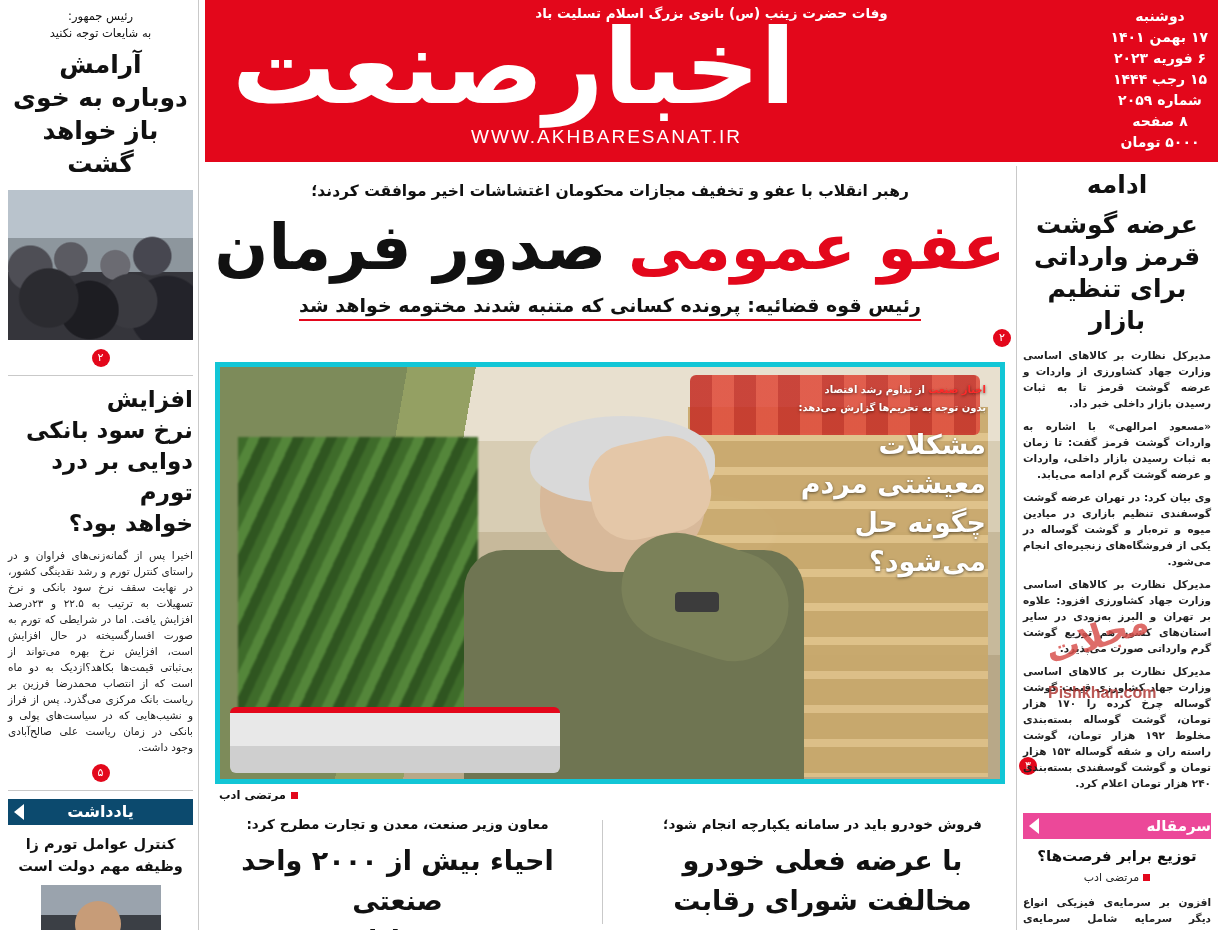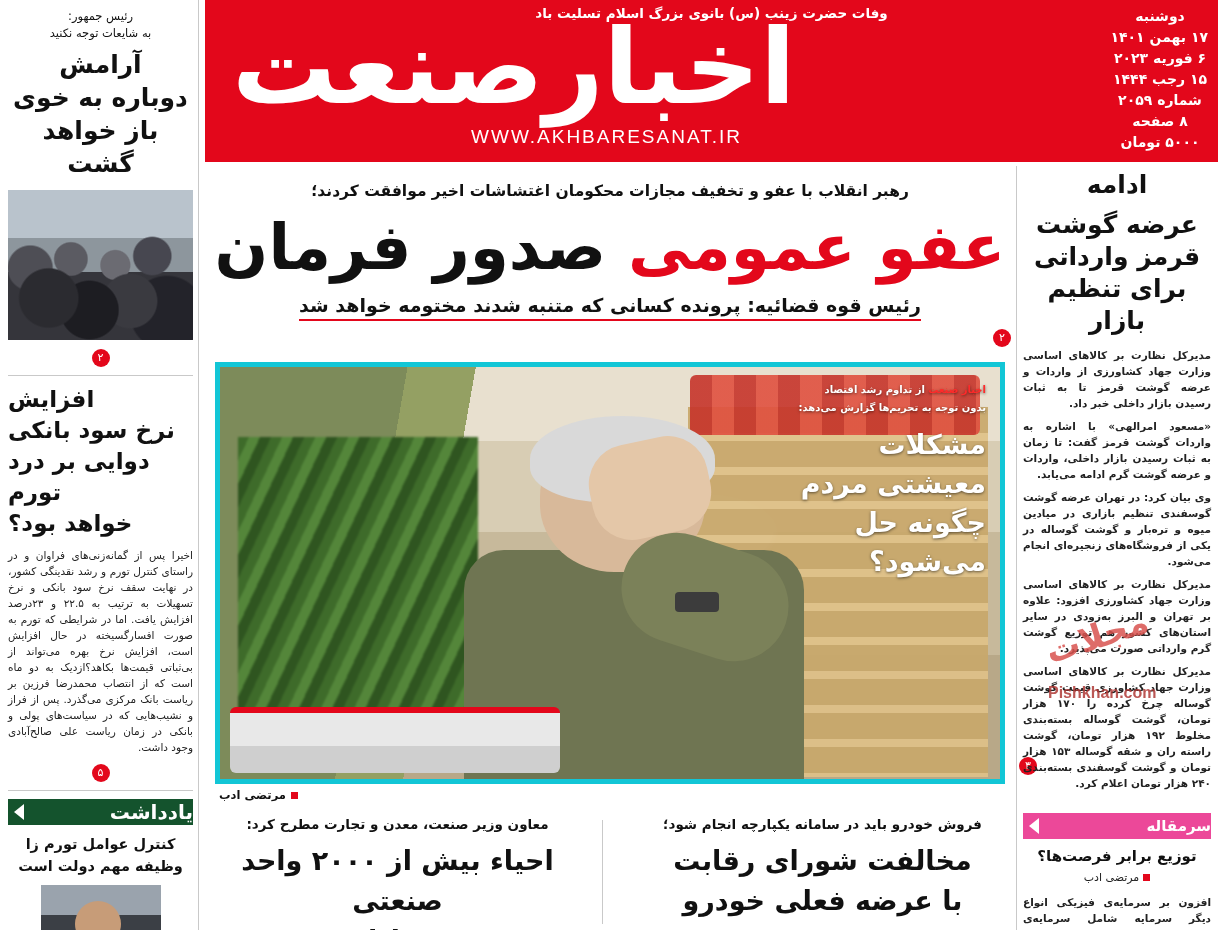--- a/index.html
+++ b/index.html
@@ -87,28 +87,28 @@
       linear-gradient(#b9c3cc 0 32%, #8d969d 32% 55%, #35353b 55% 100%);
   }
   .pnum{
     display:inline-block;background:#e3071b;color:#fff;font-size:11px;
     width:18px;height:18px;line-height:18px;text-align:center;border-radius:50%;
   }
   .pnum-wrap{text-align:center;margin-top:6px;}
   .rule{border-top:1px solid #c9c9c9;margin:8px 0;}
   .col-far h3{
     margin:4px 0 0 0;font-size:23px;line-height:31px;font-weight:bold;color:#111;
-    text-align:left;
+    text-align:right;
   }
   .col-far .body{font-size:10.5px;line-height:16px;color:#222;text-align:justify;margin-top:8px;}
 
   
   .note-head{
-    margin-top:4px;background:#14532d;color:#fff;height:26px;line-height:26px;
-    font-size:20px;font-weight:bold;text-align:right;position:relative;
+    margin-top:4px;background:#0c4a6e;color:#fff;height:26px;line-height:26px;
+    font-size:16px;font-weight:bold;text-align:center;position:relative;
   }
   .note-head .arrow{
     position:absolute;left:6px;top:5px;width:0;height:0;
     border-top:8px solid transparent;border-bottom:8px solid transparent;
     border-right:10px solid #fff;
   }
   .note-title{
     margin-top:8px;font-size:14.5px;line-height:22px;font-weight:bold;text-align:center;color:#111;
   }
   .note-photo{
@@ -375,22 +375,22 @@
     </div>
     <div style="position:absolute;left:14px;top:622px;direction:rtl;font-size:11.5px;font-weight:bold;color:#111;">
       <span class="sq" style="display:inline-block;width:7px;height:7px;background:#e3071b;margin-left:5px;"></span><span>مرتضی ادب</span>
     </div>
 
     <div class="bottom">
       <div class="vdiv"></div>
       <div class="bot-col right">
         <div class="bot-kicker">فروش خودرو باید در سامانه یکپارچه انجام شود؛</div>
         <div class="bot-title">
+          <div>با عرضه فعلی خودرو</div>
           <div>مخالفت شورای رقابت</div>
-          <div>با عرضه فعلی خودرو</div>
         </div>
         <div class="bot-pnum">
           
         </div>
       </div>
       <div class="bot-col left">
         <div class="bot-kicker">معاون وزیر صنعت، معدن و تجارت مطرح کرد:</div>
         <div class="bot-title">
           <div>احیاء بیش از ۲۰۰۰ واحد صنعتی</div>
           <div>تعطیل</div>

